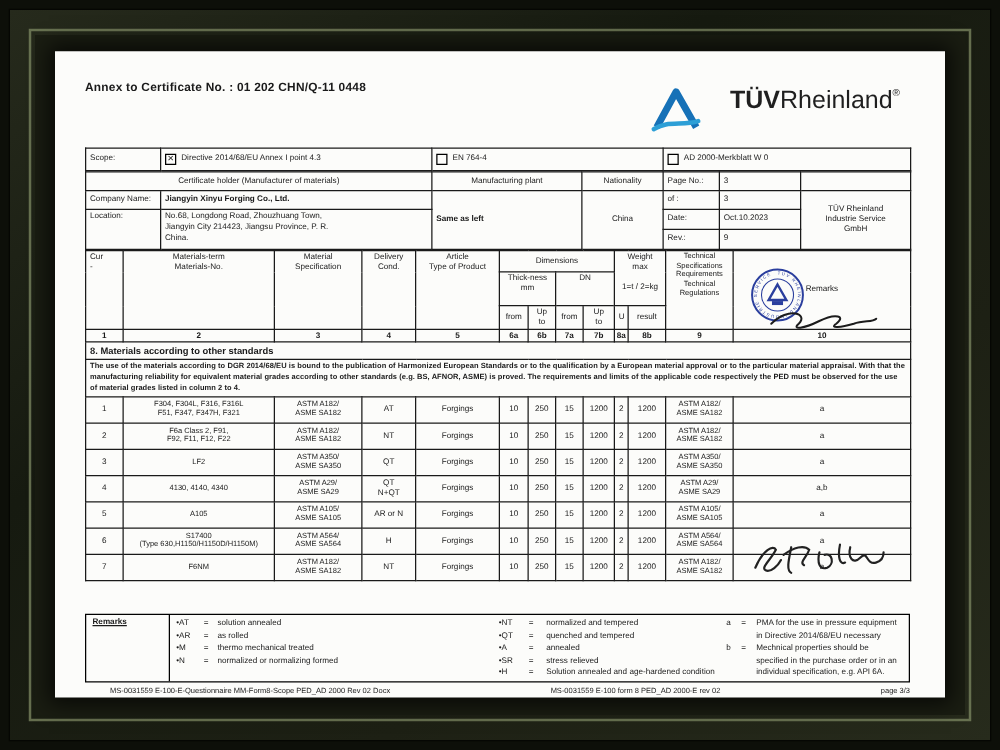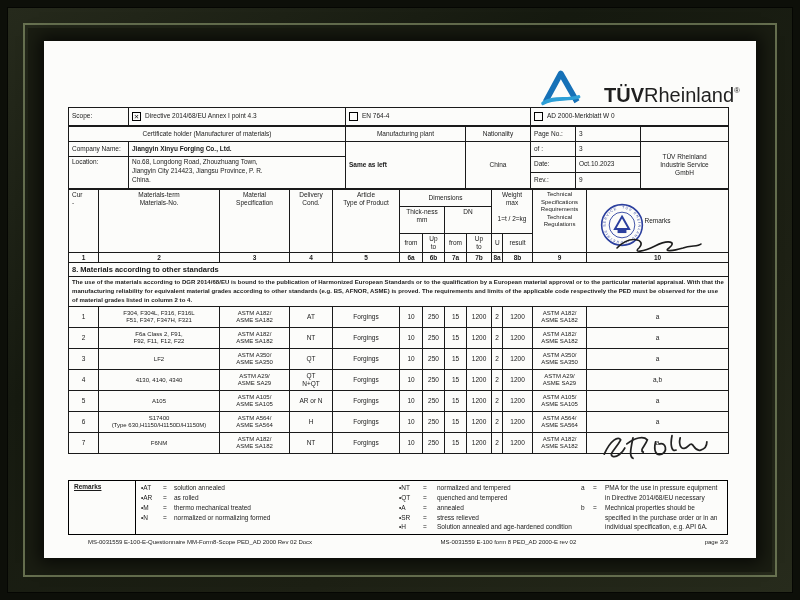--- a/index.html
+++ b/index.html
@@ -3,21 +3,21 @@
 <meta charset="utf-8">
 <style>
   html,body{margin:0;padding:0;background:#0a0c07;}
   .stage{position:relative;width:800px;height:600px;background:#0d0f09;overflow:hidden;}
   .frame-b{position:absolute;inset:7px;background:linear-gradient(145deg,#262a1c,#161a10 35%,#1d2014 70%,#272b1c);border:1px solid #050603;}
   .frame-line{position:absolute;inset:23px;border:2px solid #79855f;opacity:.8;}
   .frame-mat{position:absolute;inset:28px;background:#1a1d12;}
   .paper{position:absolute;left:44px;top:41px;width:712px;height:517px;background:#fcfcfa;box-shadow:0 0 16px 5px rgba(0,0,0,.7);}
   .doc{position:relative;width:100%;height:100%;box-sizing:border-box;padding:24px 26px 0 24px;font-family:"Liberation Sans",sans-serif;color:#1a1a1a;}
   .annex-no{font-size:9.5px;font-weight:bold;letter-spacing:.2px;}
-  .logo{position:absolute;top:28px;right:16px;display:flex;align-items:flex-end;gap:23px;}
+  .logo{position:absolute;top:28px;right:36px;display:flex;align-items:flex-start;gap:23px;}
   .logo svg{width:42px;height:38px;}
   .logo-text{font-size:20px;color:#1f1f1f;white-space:nowrap;}
   .lt-b{font-weight:bold;}
   .lt-r{font-weight:normal;}
   .logo-text sup{font-size:8px;vertical-align:9px;}
   table.t{border-collapse:collapse;table-layout:fixed;width:660px;font-size:6.5px;line-height:1.25;border:1.5px solid #000;}
   table.t td{border:1px solid #1a1a1a;padding:1px 3px;vertical-align:middle;overflow:hidden;}
   .ctr{text-align:center;}
   .b{font-weight:bold;}
   .pre{white-space:pre-line;}
@@ -72,20 +72,21 @@
 <body>
 
 <div class="stage">
   <div class="frame-b"></div>
   <div class="frame-line"></div>
   <div class="frame-mat"></div>
 
   <div class="paper">
     <div class="doc">
 
+      <div class="annex-no">Annex to Certificate No. : 01 202 CHN/Q-11 0448</div>
 
       <div class="logo">
         <svg viewBox="0 0 52 46">
           <path d="M8 40 L27 5 L47 40" fill="none" stroke="#1671b7" stroke-width="7" stroke-linejoin="round"></path>
           <path d="M5 42 C18 33 34 39 49 34" fill="none" stroke="#2d9fd6" stroke-width="4.5" stroke-linecap="round"></path>
         </svg>
         <div class="logo-text"><span class="lt-b">TÜV</span><span class="lt-r">Rheinland</span><sup>®</sup></div>
       </div>
 
       <table class="t scope">

